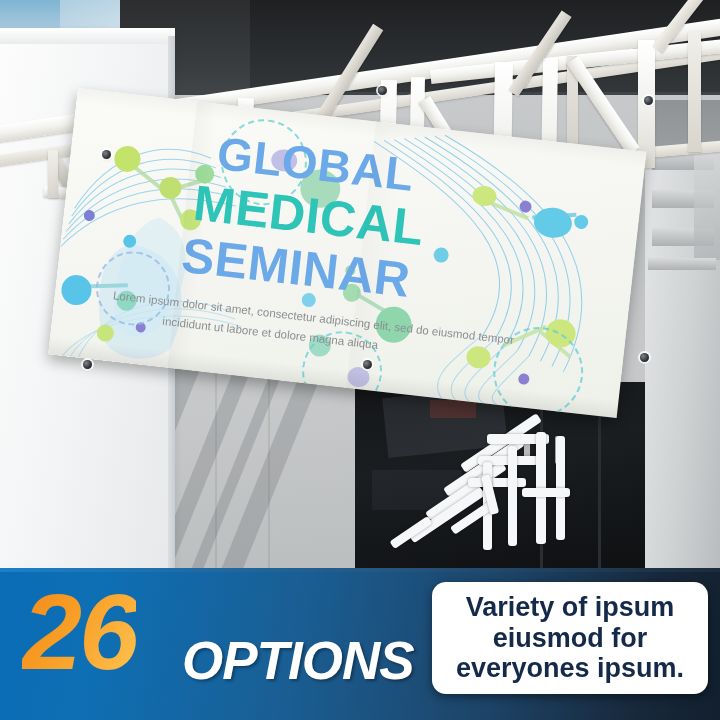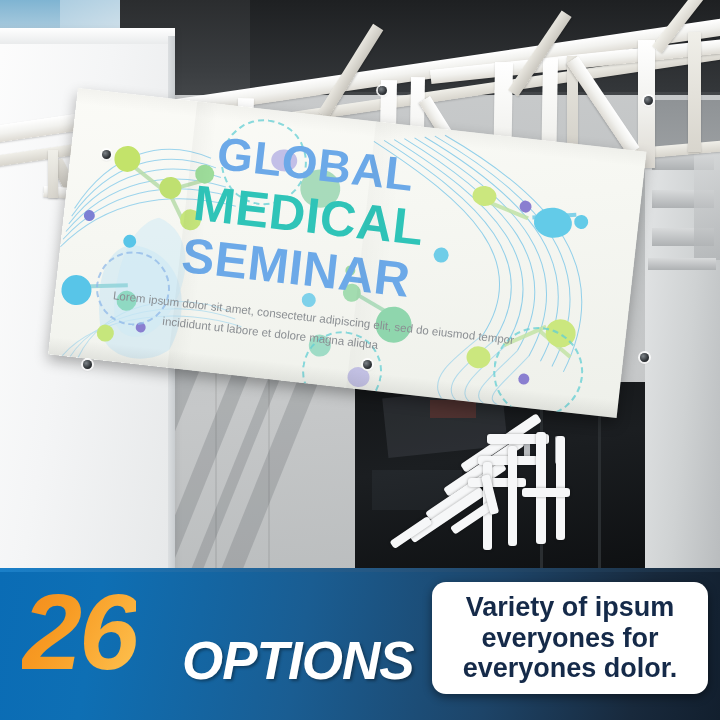--- a/index.html
+++ b/index.html
@@ -316,17 +316,17 @@
   </div>
 
   <div class="bluebar"></div>
   <div class="bluebar-top"></div>
 
   <div class="num37">26</div>
   <div class="sizeword w-options">OPTIONS</div>
 
   <div class="whitebox">
     <div class="wb-line">Variety of ipsum</div>
-    <div class="wb-line">everyones for</div>
-    <div class="wb-line">everyones dolor.</div>
+    <div class="wb-line">eiusmod for</div>
+    <div class="wb-line">everyones ipsum.</div>
   </div>
 
 </div>
 
 </body></html>

